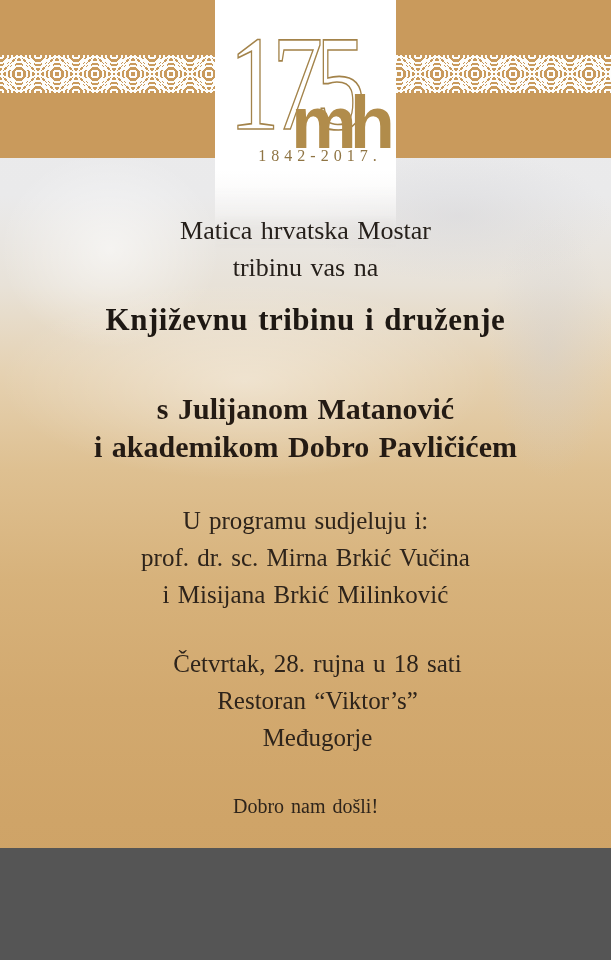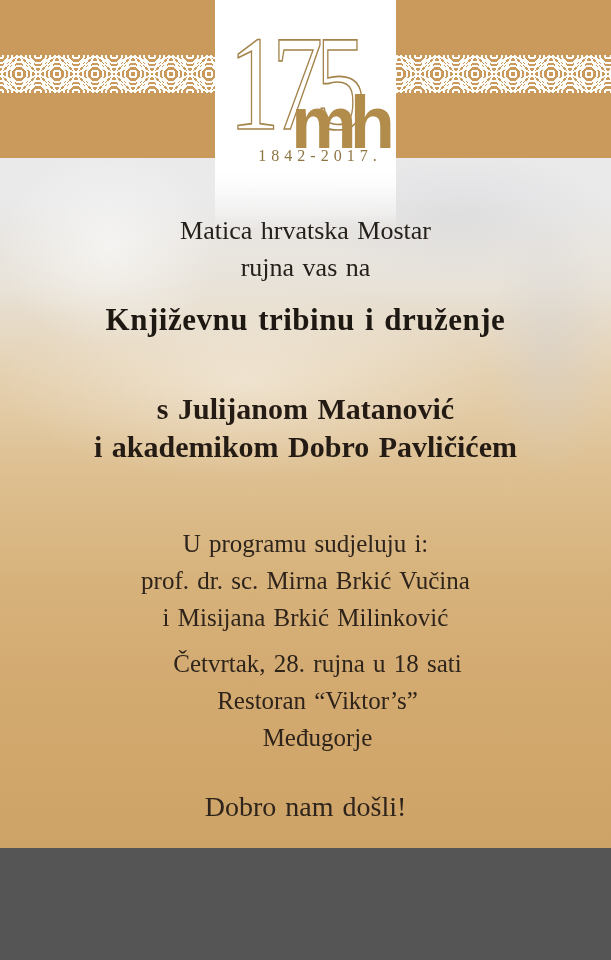--- a/index.html
+++ b/index.html
@@ -104,23 +104,23 @@
     position: absolute;
     left: 0; width: 611px;
     text-align: center;
     color: #2E241B;
     z-index: 4;
     word-spacing: 2px;
   }
   .intro   { top: 212px; font-size: 26px; line-height: 37px; color: #26201B; }
   .title   { top: 300px; font-size: 31px; line-height: 40px; font-weight: bold; color: #1E1813; letter-spacing: .5px; }
   .guests  { top: 390px; font-size: 30px; line-height: 38px; font-weight: bold; color: #241B14; }
-  .program { top: 525px; font-size: 25px; line-height: 37px; }
+  .program { top: 502px; font-size: 25px; line-height: 37px; }
   .details { top: 645px; font-size: 25px; line-height: 37px; padding-left: 24px; }
-  .closing { top: 788px; font-size: 28px; line-height: 37px; }
+  .closing { top: 788px; font-size: 20px; line-height: 37px; }
 </style>
 </head>
 <body>
 
 <div class="poster">
 
   <div class="marble"></div>
 
   <div class="band-top">
     <div class="chain chain-top"></div>
@@ -129,21 +129,21 @@
   <div class="chain chain-bottom"></div>
 
   <div class="ribbon">
     <div class="logo-number">175</div>
     <div class="logo-letters">mh</div>
     <div class="logo-years">1842-2017.</div>
   </div>
 
   <div class="text intro">
     <div>Matica hrvatska Mostar</div>
-    <div>rujna vas na</div>
+    <div>tribinu vas na</div>
   </div>
 
   <div class="text title">Književnu tribinu i druženje</div>
 
   <div class="text guests">
     <div>s Julijanom Matanović</div>
     <div>i akademikom Dobro Pavličićem</div>
   </div>
 
   <div class="text program">

